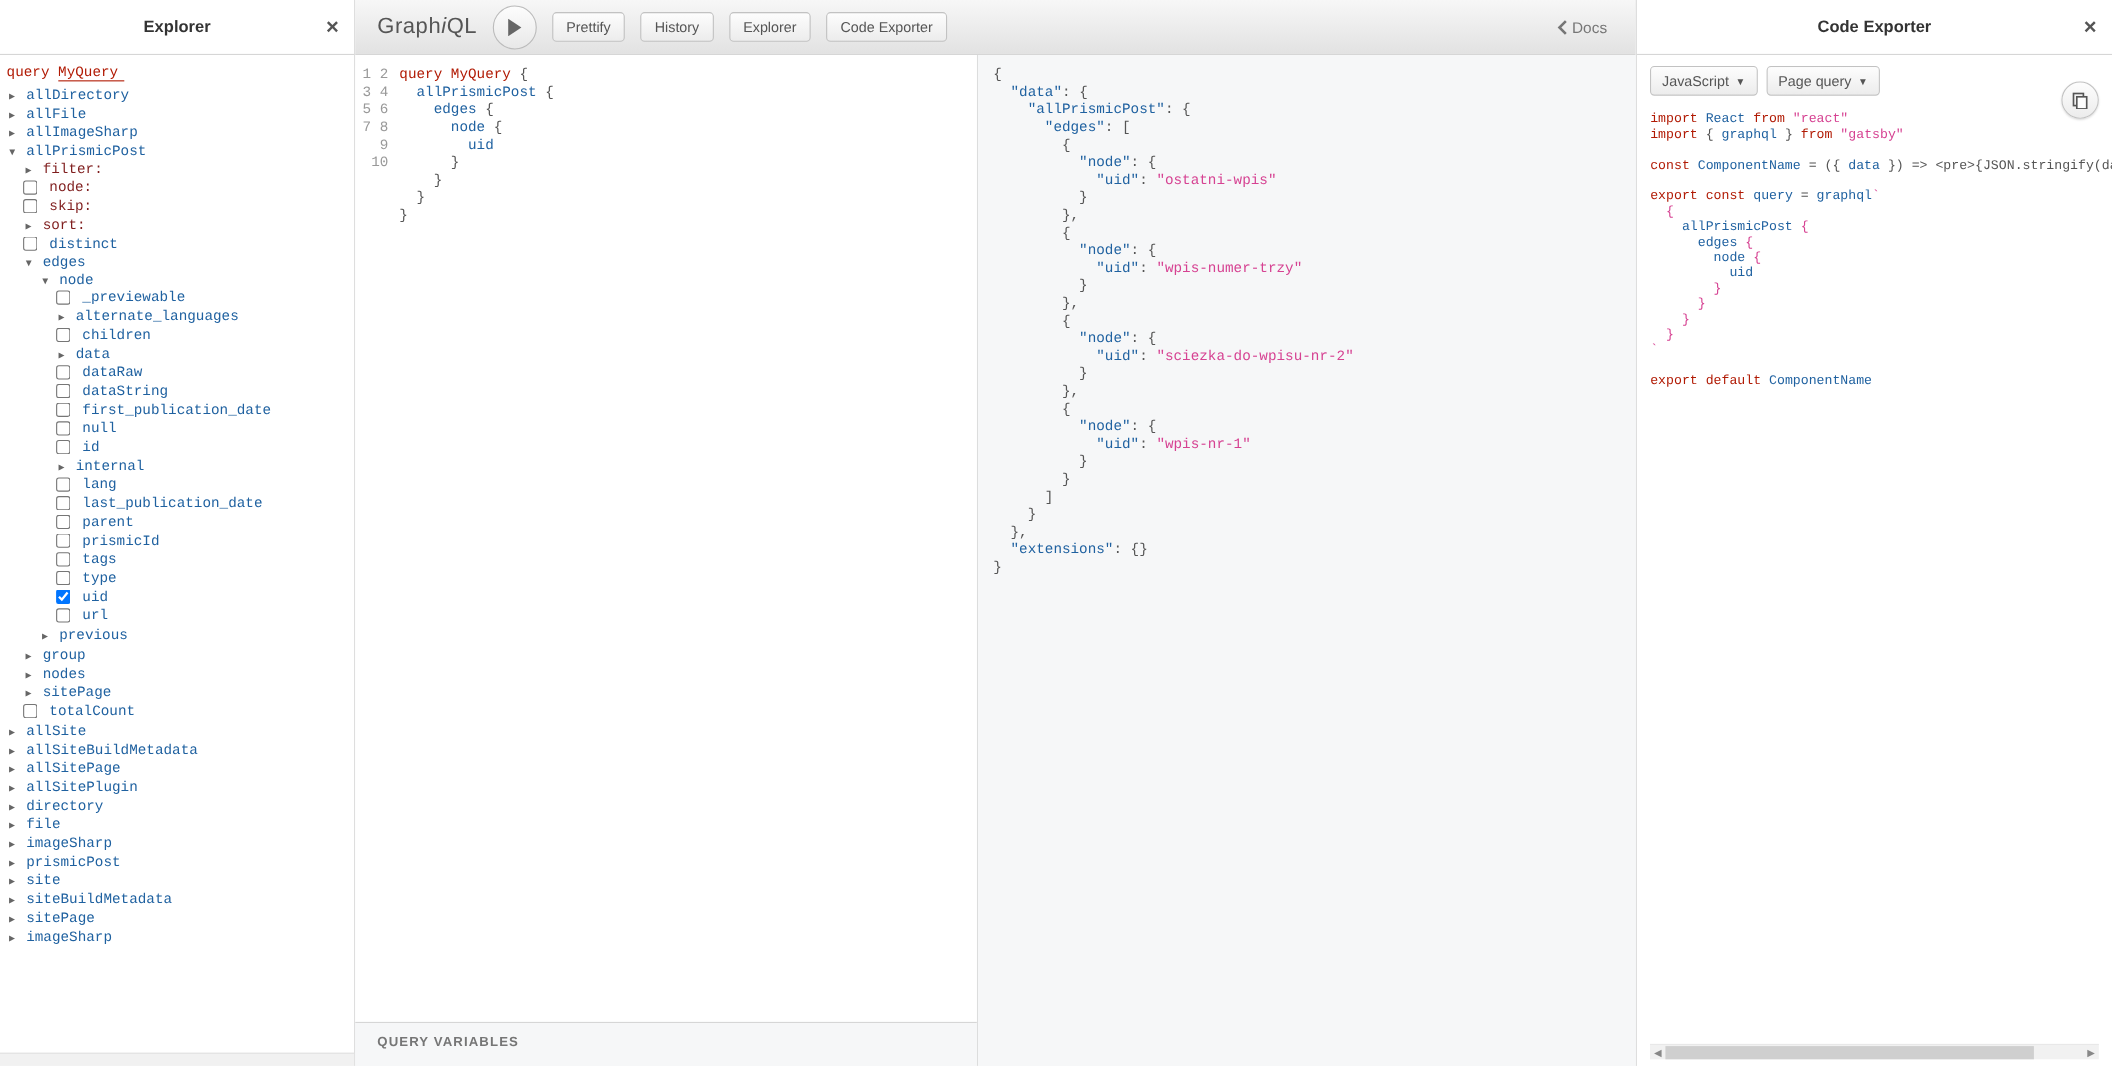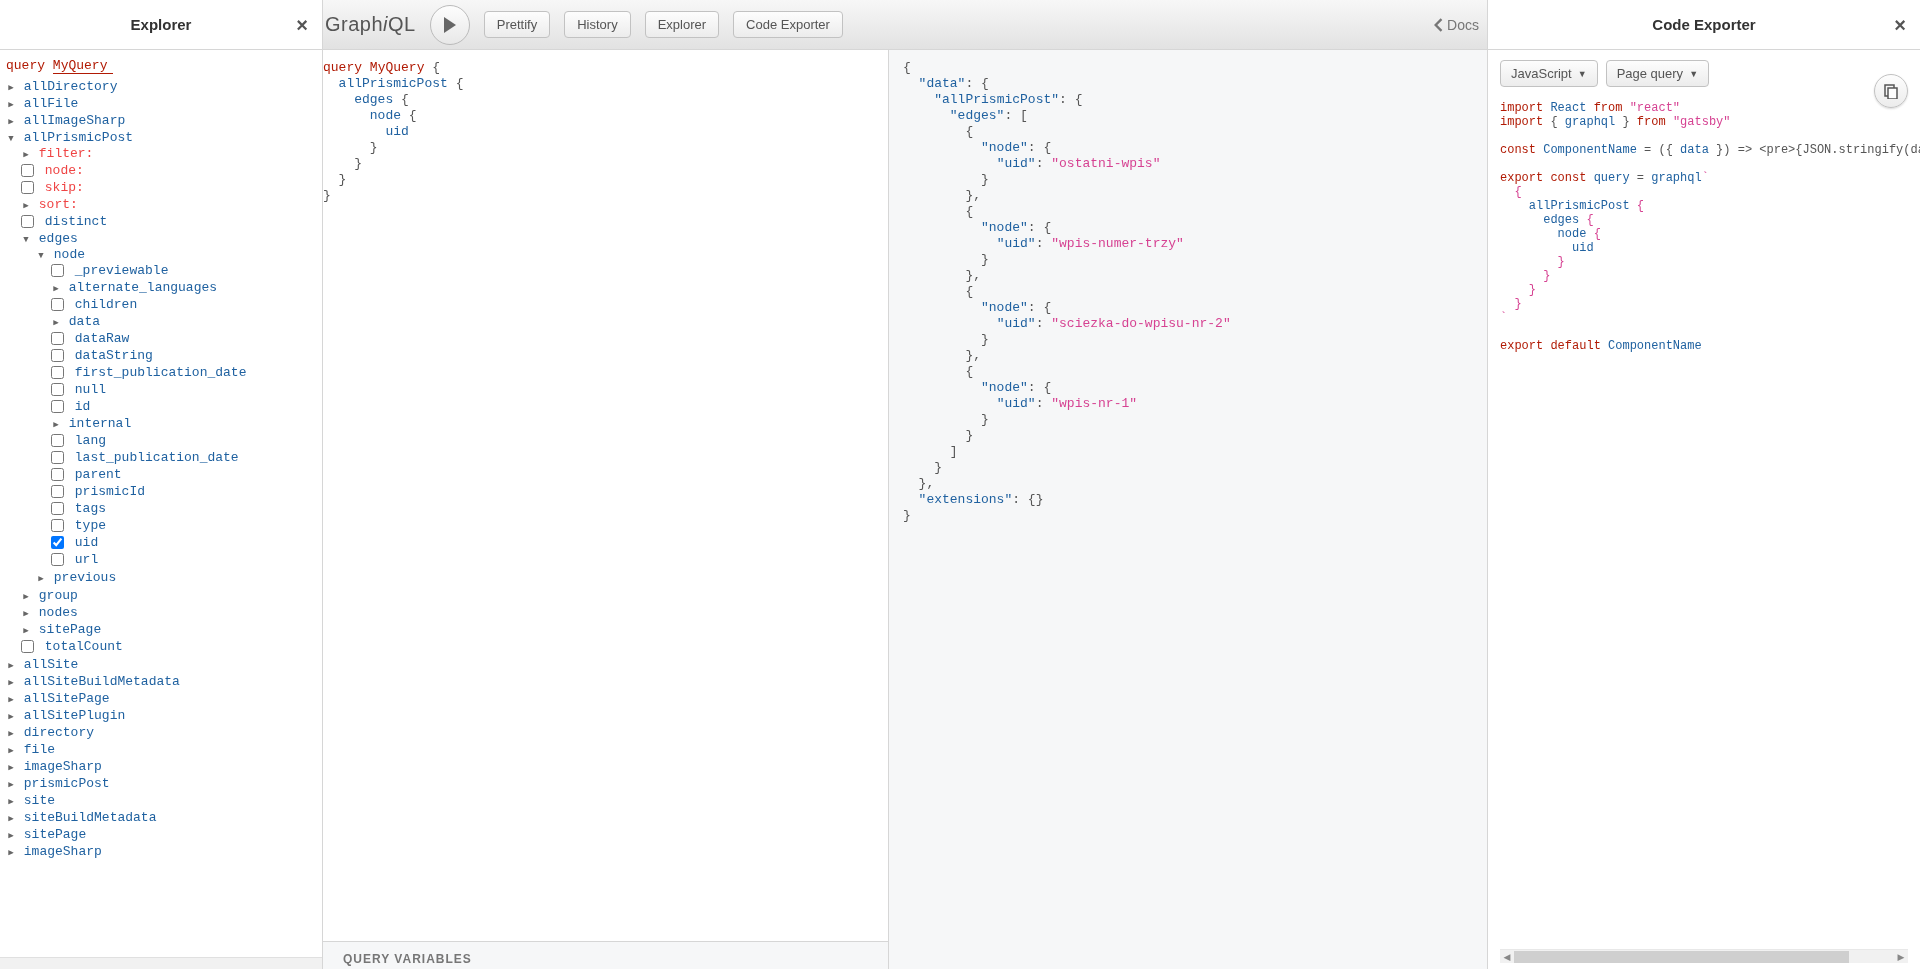--- a/index.html
+++ b/index.html
@@ -13,48 +13,48 @@
 .explorer-body { flex: 1; overflow-y: auto; padding: 6px 4px 6px 6px; font-family: Consolas, 'Courier New', monospace; font-size: 13px; }
 .explorer-query-line { padding: 2px 0 4px 0; }
 .explorer-query-line .kw { color: #B11A04; }
 .explorer-query-line input { border: none; border-bottom: 1px solid #B11A04; color: #B11A04; font-family: inherit; font-size: 13px; width: 60px; outline: none; background: transparent; }
 .tree { list-style: none; }
 .tree li { white-space: nowrap; padding: 1px 0; }
 .tree .caret { display: inline-block; width: 10px; text-align: center; color: #666; font-size: 9px; user-select: none; cursor: pointer; }
 .tree .caret.closed::before { content: "▶"; }
 .tree .caret.open::before { content: "▼"; }
 .tree .field { color: #1f61a0; cursor: pointer; }
-.tree .arg { color: #ef4444; cursor: pointer; }
+.tree .arg { color: #7f1d1d; cursor: pointer; }
 .tree .cb { margin: 0 3px 0 0; vertical-align: middle; }
 .tree ul { list-style: none; padding-left: 15px; }
 .explorer-bottom { height: 12px; border-top: 1px solid #e0e0e0; background: #f1f1f1; }
 
 
 .main { flex: 1; display: flex; flex-direction: column; min-width: 0; }
-.topbar { height: 50px; border-bottom: 1px solid #d6d6d6; background: linear-gradient(#f7f7f7,#e2e2e2); display: flex; align-items: center; padding: 0 2px; gap: 14px; }
+.topbar { height: 50px; border-bottom: 1px solid #d6d6d6; background: linear-gradient(#f7f7f7,#e2e2e2); display: flex; align-items: center; padding: 0 20px; gap: 14px; }
 .logo { font-size: 20px; color: #555; font-weight: 400; letter-spacing: 0.5px; }
 .logo em { font-style: italic; }
 .play-btn { width: 40px; height: 40px; border-radius: 50%; border: 1px solid #bbb; background: linear-gradient(#fdfdfd,#e8e8e8); display: flex; align-items: center; justify-content: center; cursor: pointer; }
 .play-btn svg { fill: #666; }
 .tbtn { padding: 5px 12px; border: 1px solid #c2c2c2; border-radius: 4px; background: linear-gradient(#fdfdfd,#ececec); color: #555; font-size: 13px; cursor: pointer; }
 .spacer { flex: 1; }
 .docs-link { display: flex; align-items: center; gap: 4px; color: #767676; cursor: pointer; font-size: 14px; padding-right: 6px; }
 .docs-link svg { width: 10px; height: 14px; }
 
 .editor-row { flex: 1; display: flex; min-height: 0; }
 .editor-col { display: flex; flex-direction: column; border-right: 1px solid #d6d6d6; }
 .query-editor-col { width: 566px; }
 .query-editor { flex: 1; display: flex; font-family: Consolas, 'Courier New', monospace; font-size: 13px; overflow: hidden; background: #fff; padding-top: 10px; }
 .gutter { width: 40px; text-align: right; color: #999; padding-right: 10px; background: #fff; user-select: none; line-height: 16px; }
 .code { flex: 1; line-height: 16px; white-space: pre; }
 .code .kw { color: #B11A04; }
 .code .def { color: #B11A04; }
 .code .fld { color: #1f61a0; }
 .code .punc { color: #555; }
-.query-vars { height: 28px; border-top: 1px solid #d6d6d6; background: #f6f7f8; padding: 10px 20px; font-size: 12px; letter-spacing: 1px; color: #767676; font-weight: 600; cursor: row-resize; }
+.query-vars { height: 40px; border-top: 1px solid #d6d6d6; background: #f6f7f8; padding: 10px 20px; font-size: 12px; letter-spacing: 1px; color: #767676; font-weight: 600; cursor: row-resize; }
 
 .result-col { flex: 1; background: #f6f7f8; font-family: Consolas, 'Courier New', monospace; font-size: 13px; position: relative; }
 .result-pre { padding: 10px 14px; line-height: 16px; white-space: pre; }
 .result-pre .key { color: #1f61a0; }
 .result-pre .str { color: #D64292; }
 .result-pre .punc { color: #555; }
 
 
 .exporter-panel { width: 433px; border-left: 1px solid #d6d6d6; display: flex; flex-direction: column; background: #fff; }
 .exporter-header { display: flex; align-items: center; justify-content: center; height: 50px; border-bottom: 1px solid #d6d6d6; position: relative; font-weight: 600; font-size: 15px; }
@@ -166,20 +166,30 @@
         <svg viewBox="0 0 8 12">
             <path d="M7 1 L2 6 L7 11" stroke="#767676" stroke-width="2" fill="none"></path>
           </svg>
         <span>Docs</span>
       </div>
     </div>
 
     <div class="editor-row">
       <div class="editor-col query-editor-col">
         <div class="query-editor">
+          <div class="gutter" id="gutter">1
+2
+3
+4
+5
+6
+7
+8
+9
+10</div>
           <div class="code" id="code"><span class="kw">query</span> <span class="def">MyQuery</span> <span class="punc">{</span>
   <span class="fld">allPrismicPost</span> <span class="punc">{</span>
     <span class="fld">edges</span> <span class="punc">{</span>
       <span class="fld">node</span> <span class="punc">{</span>
         <span class="fld">uid</span>
       <span class="punc">}</span>
     <span class="punc">}</span>
   <span class="punc">}</span>
 <span class="punc">}</span>
 </div>

